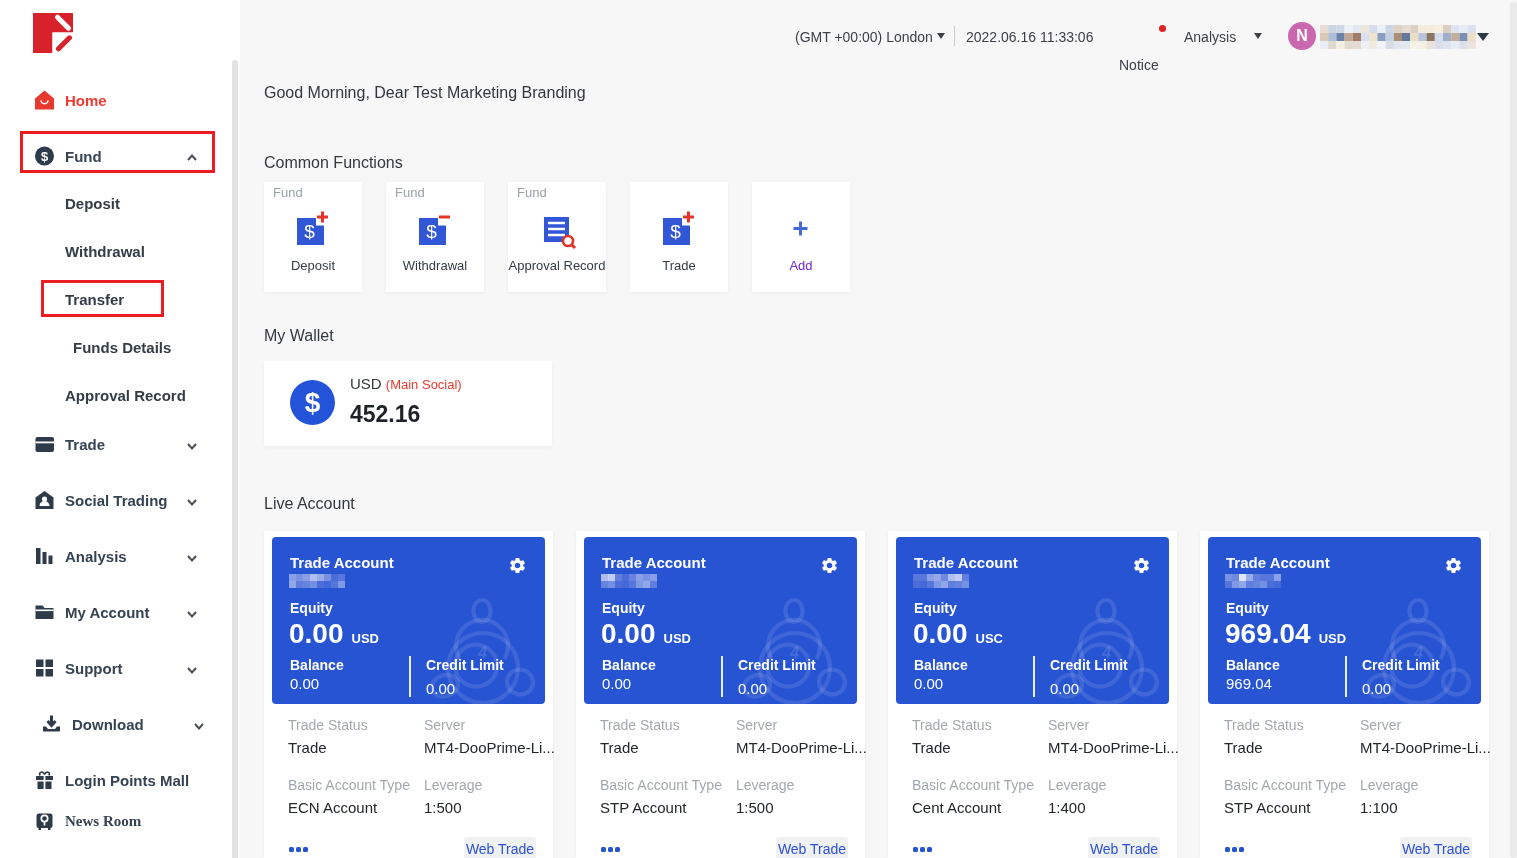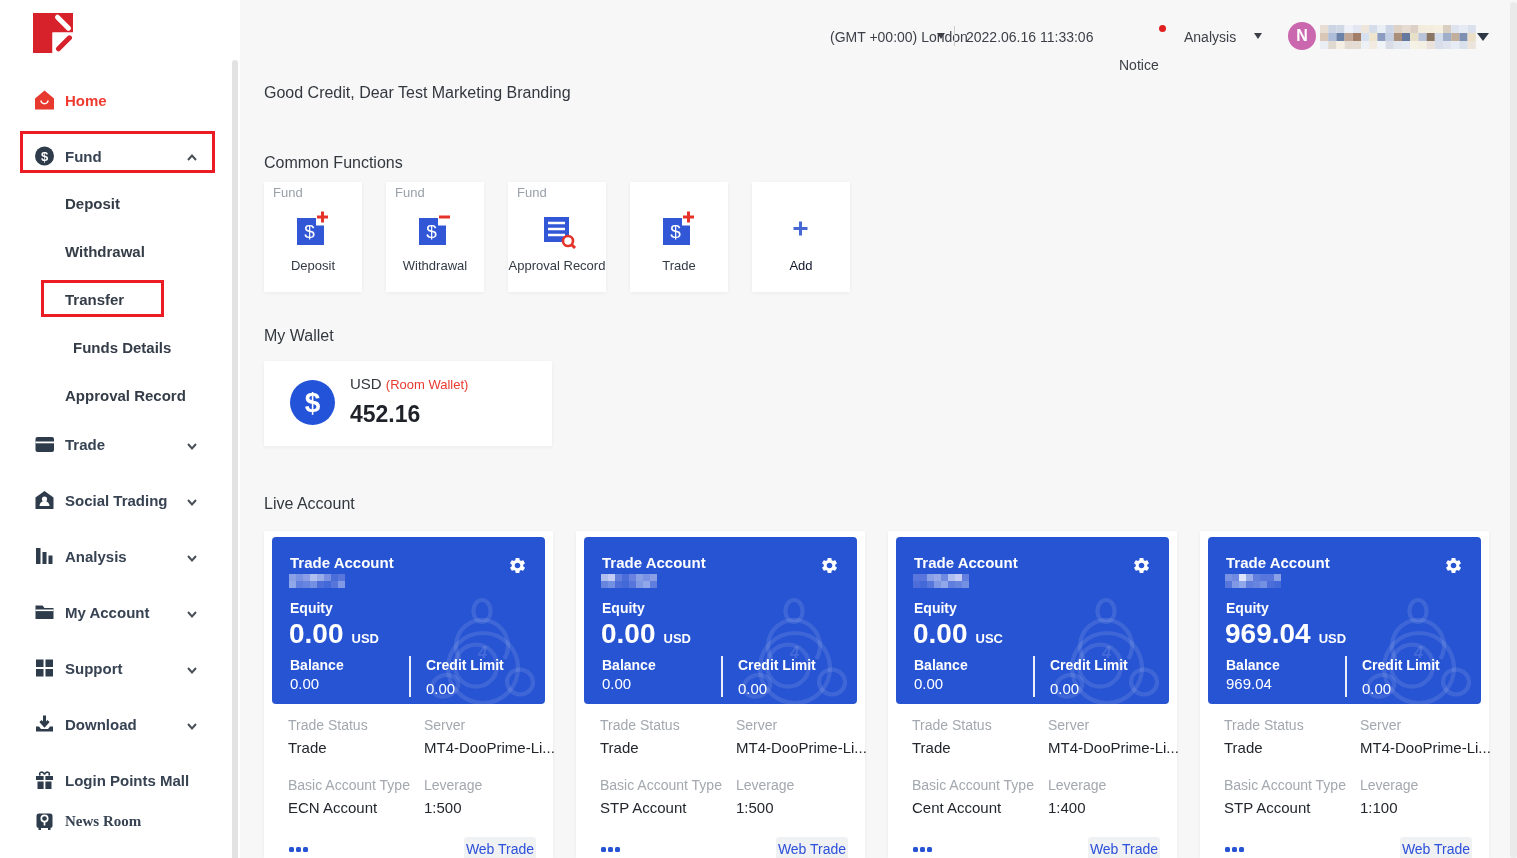--- a/index.html
+++ b/index.html
@@ -141,21 +141,21 @@
           <rect x="2" y="2" width="7.5" height="7.5" fill="#2e3b4a"></rect>
           <rect x="11.5" y="2" width="7.5" height="7.5" fill="#2e3b4a"></rect>
           <rect x="2" y="11.5" width="7.5" height="7.5" fill="#2e3b4a"></rect>
           <rect x="11.5" y="11.5" width="7.5" height="7.5" fill="#2e3b4a"></rect>
         </svg></span>
       <span class="tx">Support</span>
       <span class="ch"><svg width="12" height="12" viewBox="0 0 12 12">
           <path d="M2 4 L6 8.5 L10 4" fill="none" stroke="#4a4f57" stroke-width="2"></path>
         </svg></span>
     </div>
-    <div class="mi " style="top:707px;">
+    <div class="mi " style="top:707px;margin-left:7px;">
       <span class="ic"><svg width="21" height="21" viewBox="0 0 21 21">
           <path d="M10.5 2 v9 M6.5 7.5 l4 4.5 4 -4.5" stroke="#2e3b4a" stroke-width="3" fill="none"></path>
           <path d="M2 13 v5 h17 v-5 h-3 l-2 2.5 h-7 l-2-2.5 z" fill="#2e3b4a"></path>
         </svg></span>
       <span class="tx">Download</span>
       <span class="ch"><svg width="12" height="12" viewBox="0 0 12 12">
           <path d="M2 4 L6 8.5 L10 4" fill="none" stroke="#4a4f57" stroke-width="2"></path>
         </svg></span>
     </div>
     <div class="mi " style="top:763px;">
@@ -175,21 +175,21 @@
           <rect x="4.5" y="17.5" width="2.5" height="2" fill="#2e3b4a"></rect>
           <rect x="14" y="17.5" width="2.5" height="2" fill="#2e3b4a"></rect>
         </svg></span>
       <span class="tx">News Room</span>
     </div>
   </div>
 
 <div class="red-box" style="left:20px;top:131px;width:195px;height:42px;"></div>
 <div class="red-box" style="left:41px;top:280px;width:123px;height:37px;"></div>
 
-<div class="tb" style="left:830px;top:29px;text-align:right;">(GMT +00:00) London</div>
+<div class="tb" style="left:795px;top:29px;text-align:right;">(GMT +00:00) London</div>
 <div class="tri" style="left:937px;top:33px;"></div>
 <div class="abs" style="left:954px;top:26px;width:1px;height:20px;background:#ccc;"></div>
 <div class="tb" style="left:966px;top:29px;">2022.06.16 11:33:06</div>
 <div class="tb" style="left:1119px;top:29px;margin-top:28px;">Notice</div>
 <div class="abs" style="left:1159px;top:25px;width:7px;height:7px;border-radius:50%;background:#e02020;"></div>
 <div class="tb" style="left:1184px;top:29px;">Analysis</div>
 <div class="tri" style="left:1254px;top:33px;"></div>
 <div class="abs" style="left:1288px;top:22px;width:28px;height:28px;border-radius:50%;background:#cb67ae;color:#fff;font-size:16px;font-weight:bold;text-align:center;line-height:28px;">N</div>
 <svg class="abs" style="left:1320px;top:25px" width="156" height="24" id="mosaic-email">
     <rect x="0" y="0" width="8.2" height="8" fill="#e8ddd2"></rect>
@@ -245,21 +245,21 @@
     <rect x="131.2" y="16" width="8.2" height="8" fill="#e2e7f1" opacity="0.75"></rect>
     <rect x="139.39999999999998" y="0" width="8.2" height="8" fill="#e6ebf3"></rect>
     <rect x="139.39999999999998" y="8" width="8.2" height="8" fill="#7e90b2"></rect>
     <rect x="139.39999999999998" y="16" width="8.2" height="8" fill="#d0d8e6" opacity="0.75"></rect>
     <rect x="147.6" y="0" width="8.2" height="8" fill="#dbe1ec"></rect>
     <rect x="147.6" y="8" width="8.2" height="8" fill="#ecdfc8"></rect>
     <rect x="147.6" y="16" width="8.2" height="8" fill="#e8ddd2" opacity="0.75"></rect>
   </svg>
 <div class="tri" style="left:1477px;top:33px;border-left-width:6px;border-right-width:6px;border-top-width:8px;border-top-color:#2e3844;"></div>
 
-<div class="h2" style="left:264px;top:84px;">Good Credit, Dear Test Marketing Branding</div>
+<div class="h2" style="left:264px;top:84px;">Good Morning, Dear Test Marketing Branding</div>
 <div class="h2" style="left:264px;top:154px;">Common Functions</div>
 
 <div class="card cf-card" style="left:264px;">
   <div class="cf-label">Fund</div>
   <svg class="abs" style="left:29px;top:28px" width="40" height="40" viewBox="0 0 40 40">
       <g id="ic-dep">
     <path d="M4 8 H23 V15.5 H31 V35 H4 Z" fill="#3156d6"></path>
     <path d="M29.5 1.5 V12.5 M24 7 H35" stroke="#e5332a" stroke-width="3"></path>
     <text x="16.5" y="28" font-size="19" font-weight="normal" fill="#fff" text-anchor="middle" font-family="Liberation Sans">$</text>
   </g>
@@ -290,27 +290,27 @@
     <path d="M4 8 H23 V15.5 H31 V35 H4 Z" fill="#3156d6"></path>
     <path d="M29.5 1.5 V12.5 M24 7 H35" stroke="#e5332a" stroke-width="3"></path>
     <text x="16.5" y="28" font-size="19" font-weight="normal" fill="#fff" text-anchor="middle" font-family="Liberation Sans">$</text>
   </svg>
   <div class="cf-name">Trade</div>
 </div>
 <div class="card cf-card" style="left:752px;">
   <svg class="abs" style="left:41px;top:39px" width="15" height="15" viewBox="0 0 15 15">
     <path d="M7.5 0.5 V14.5 M0.5 7.5 H14.5" stroke="#4668d4" stroke-width="3"></path>
   </svg>
-  <div class="cf-name" style="color:#0f172a;">Add</div>
+  <div class="cf-name" style="color:#6d28d9;">Add</div>
 </div>
 
 <div class="h2" style="left:264px;top:327px;text-align:right;">My Wallet</div>
 <div class="card" style="left:264px;top:361px;width:288px;height:85px;">
   <div class="abs" style="left:26px;top:19px;width:45px;height:45px;border-radius:50%;background:#2353d8;color:#fff;font-size:28px;font-weight:bold;text-align:center;line-height:45px;">$</div>
-  <div class="abs" style="left:86px;top:14px;font-size:15px;color:#33373d;">USD <span style="color:#e8392f;font-size:13px;">(Room Wallet)</span></div>
+  <div class="abs" style="left:86px;top:14px;font-size:15px;color:#33373d;">USD <span style="color:#e8392f;font-size:13px;">(Main Social)</span></div>
   <div class="abs" style="left:86px;top:40px;font-size:23px;font-weight:bold;color:#1f2329;">452.16</div>
 </div>
 
 <div class="h2" style="left:264px;top:495px;">Live Account</div>
 <div id="live">
     <div class="la" style="left:264px;">
     <div class="blue">
       <svg width="112" height="112" viewBox="0 0 112 112" style="position:absolute;left:155px;top:55px;">
  <g stroke="rgba(255,255,255,0.11)" stroke-width="4.2" fill="none">
   <ellipse cx="55" cy="19" rx="8.6" ry="11"></ellipse>

